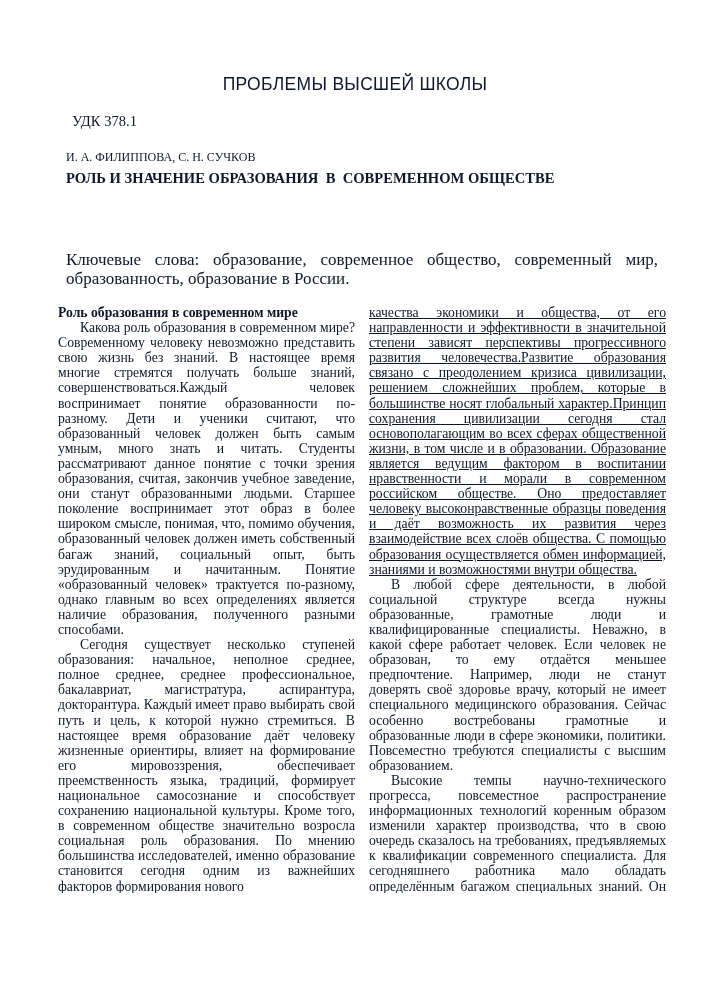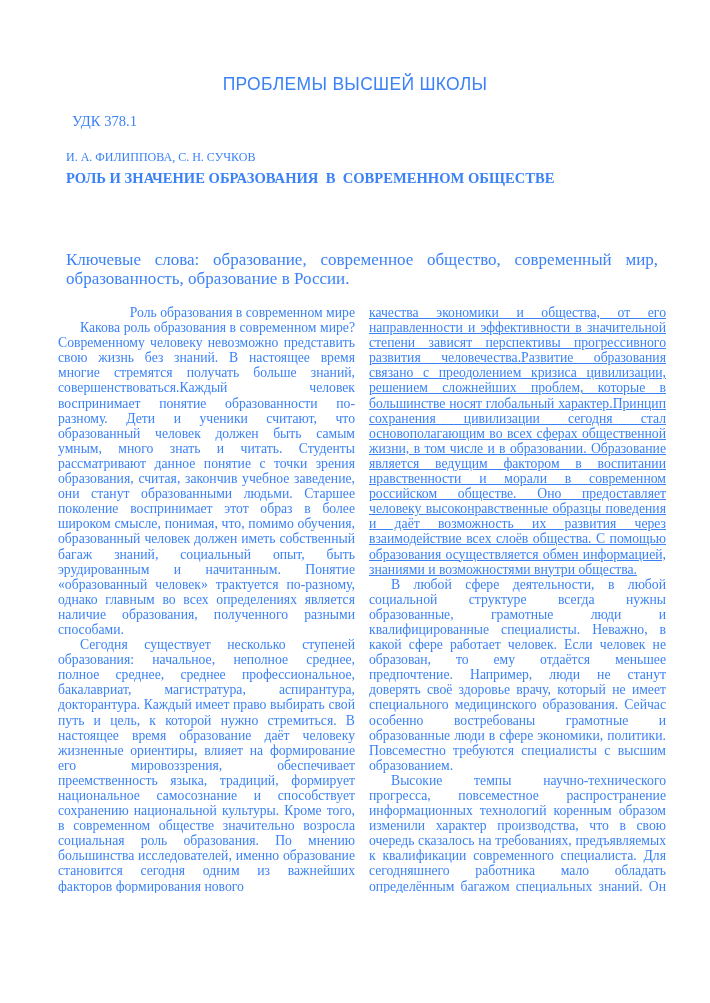--- a/index.html
+++ b/index.html
@@ -1,21 +1,21 @@
 <!DOCTYPE html>
 <html lang="ru"><head>
 <meta charset="utf-8">
 <style>
   * { margin:0; padding:0; box-sizing:border-box; }
   html,body { background:#ffffff; }
   .page {
     position:relative;
     width:710px; height:893px;
     background:#ffffff;
-    color:#3b82f6;
+    color:#0f172a;
     font-family:"Liberation Serif", serif;
     overflow:hidden;
   }
   .section-header {
     position:absolute; top:74px; left:0; right:0;
     text-align:center;
     font-family:"Liberation Sans", sans-serif;
     font-size:17.5px; letter-spacing:0.3px;
   }
   .udc      { position:absolute; top:113px; left:72px; font-size:14.6px; }
@@ -29,21 +29,21 @@
   }
   .keywords {
     position:absolute; top:250px; left:66px; width:592px;
     font-size:17px; line-height:19px; text-align:justify;
   }
   .columns {
     position:absolute; top:305px; left:58px; width:608px;
     display:flex; gap:14px;
   }
   .col { width:297px; font-size:13.7px; line-height:15.1px; text-align:justify; }
-  .col-heading { font-weight:normal; text-align:right; text-indent:0; }
+  .col-heading { font-weight:bold; text-align:left; text-indent:0; }
   .col p { text-indent:22px; hyphens:auto; -webkit-hyphens:auto; }
   .col p.noindent { text-indent:0;text-decoration:underline; }
   .footnote { margin-top:13px; }
   .footnote-rule {
     width:124px; height:0;
     border-top:1.4px solid #000;
     margin-left:8px; margin-bottom:9px;
   }
   .copyright { padding-left:7px; font-size:13.7px; text-indent:0 !important; }
   .footer {

